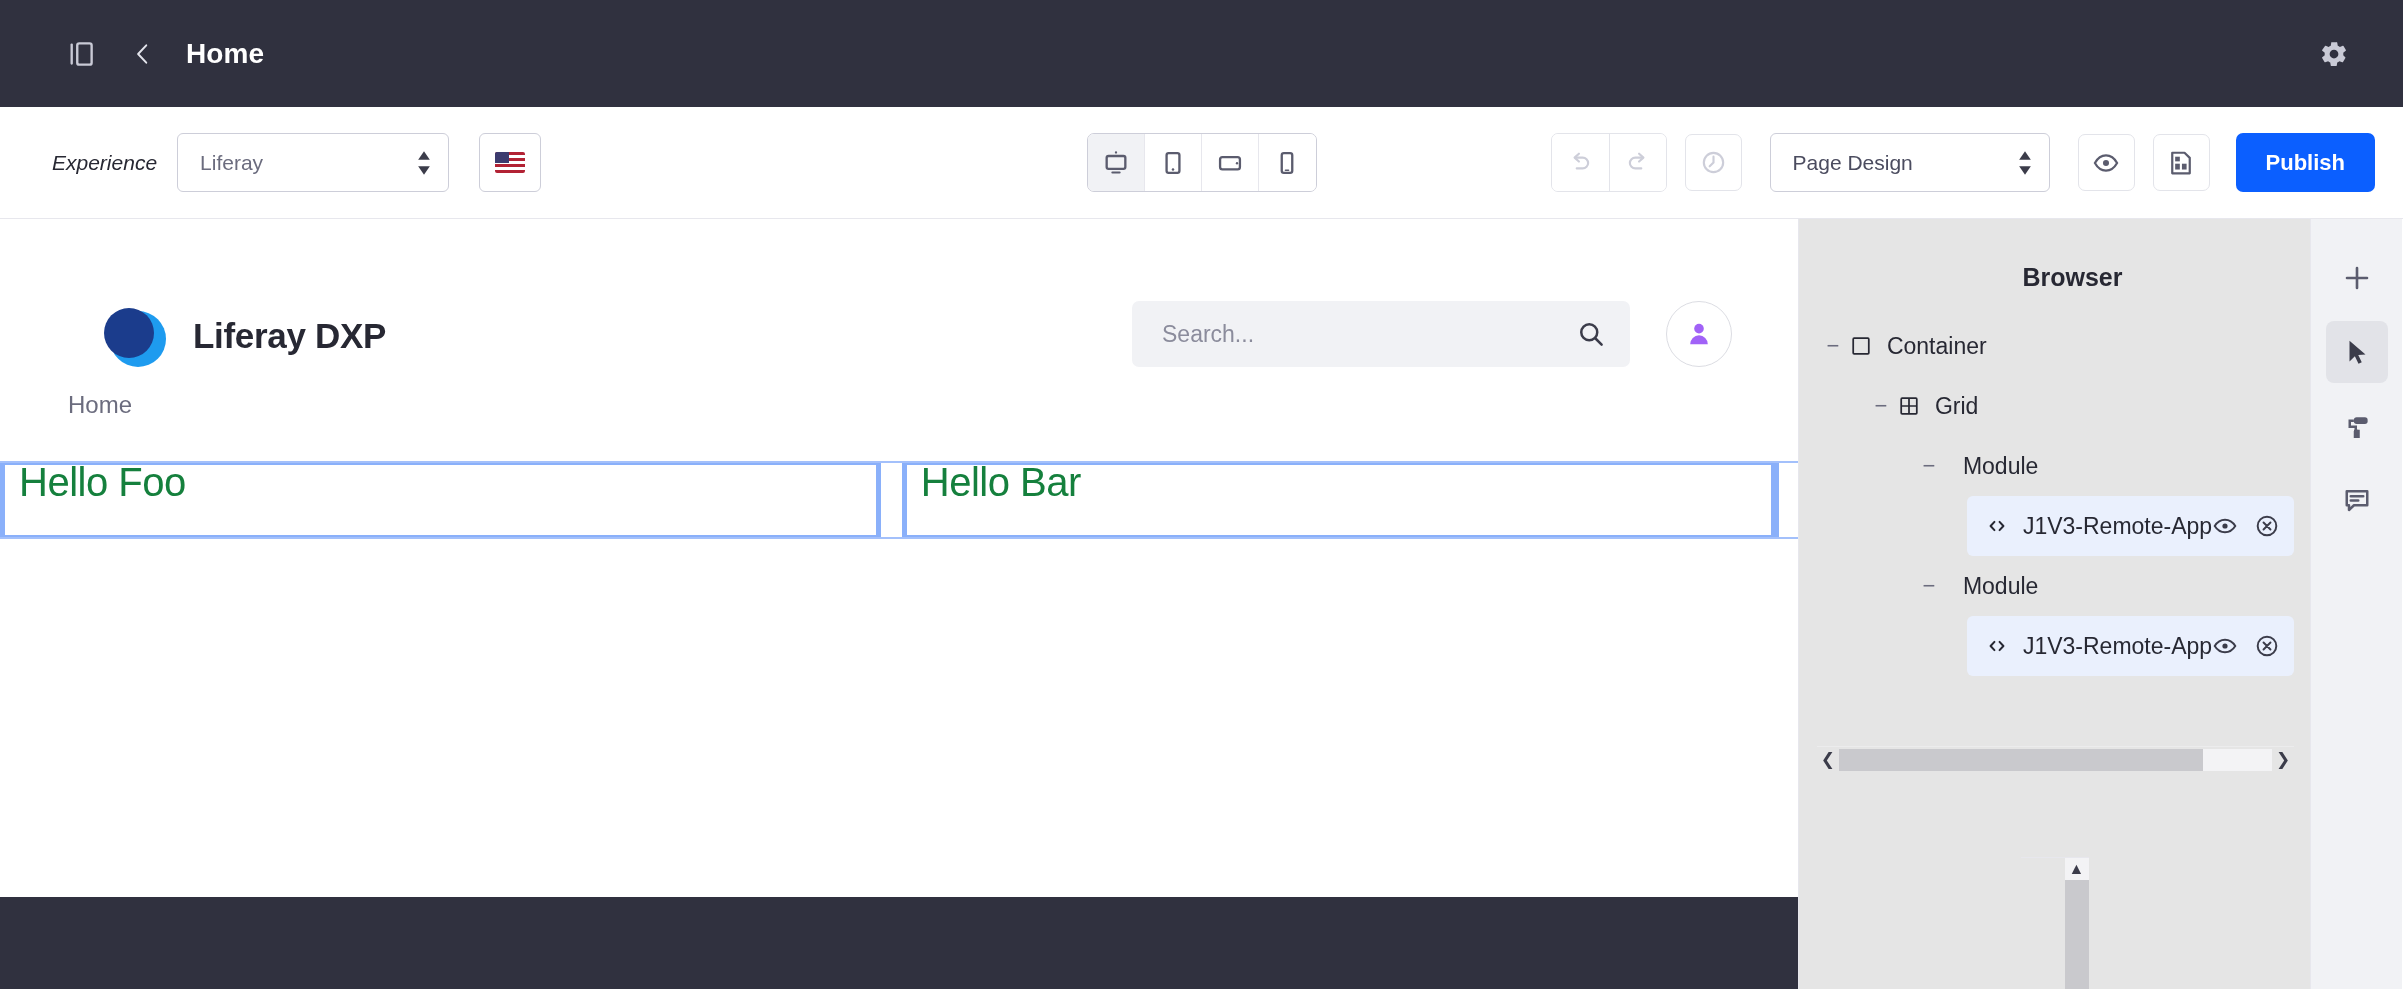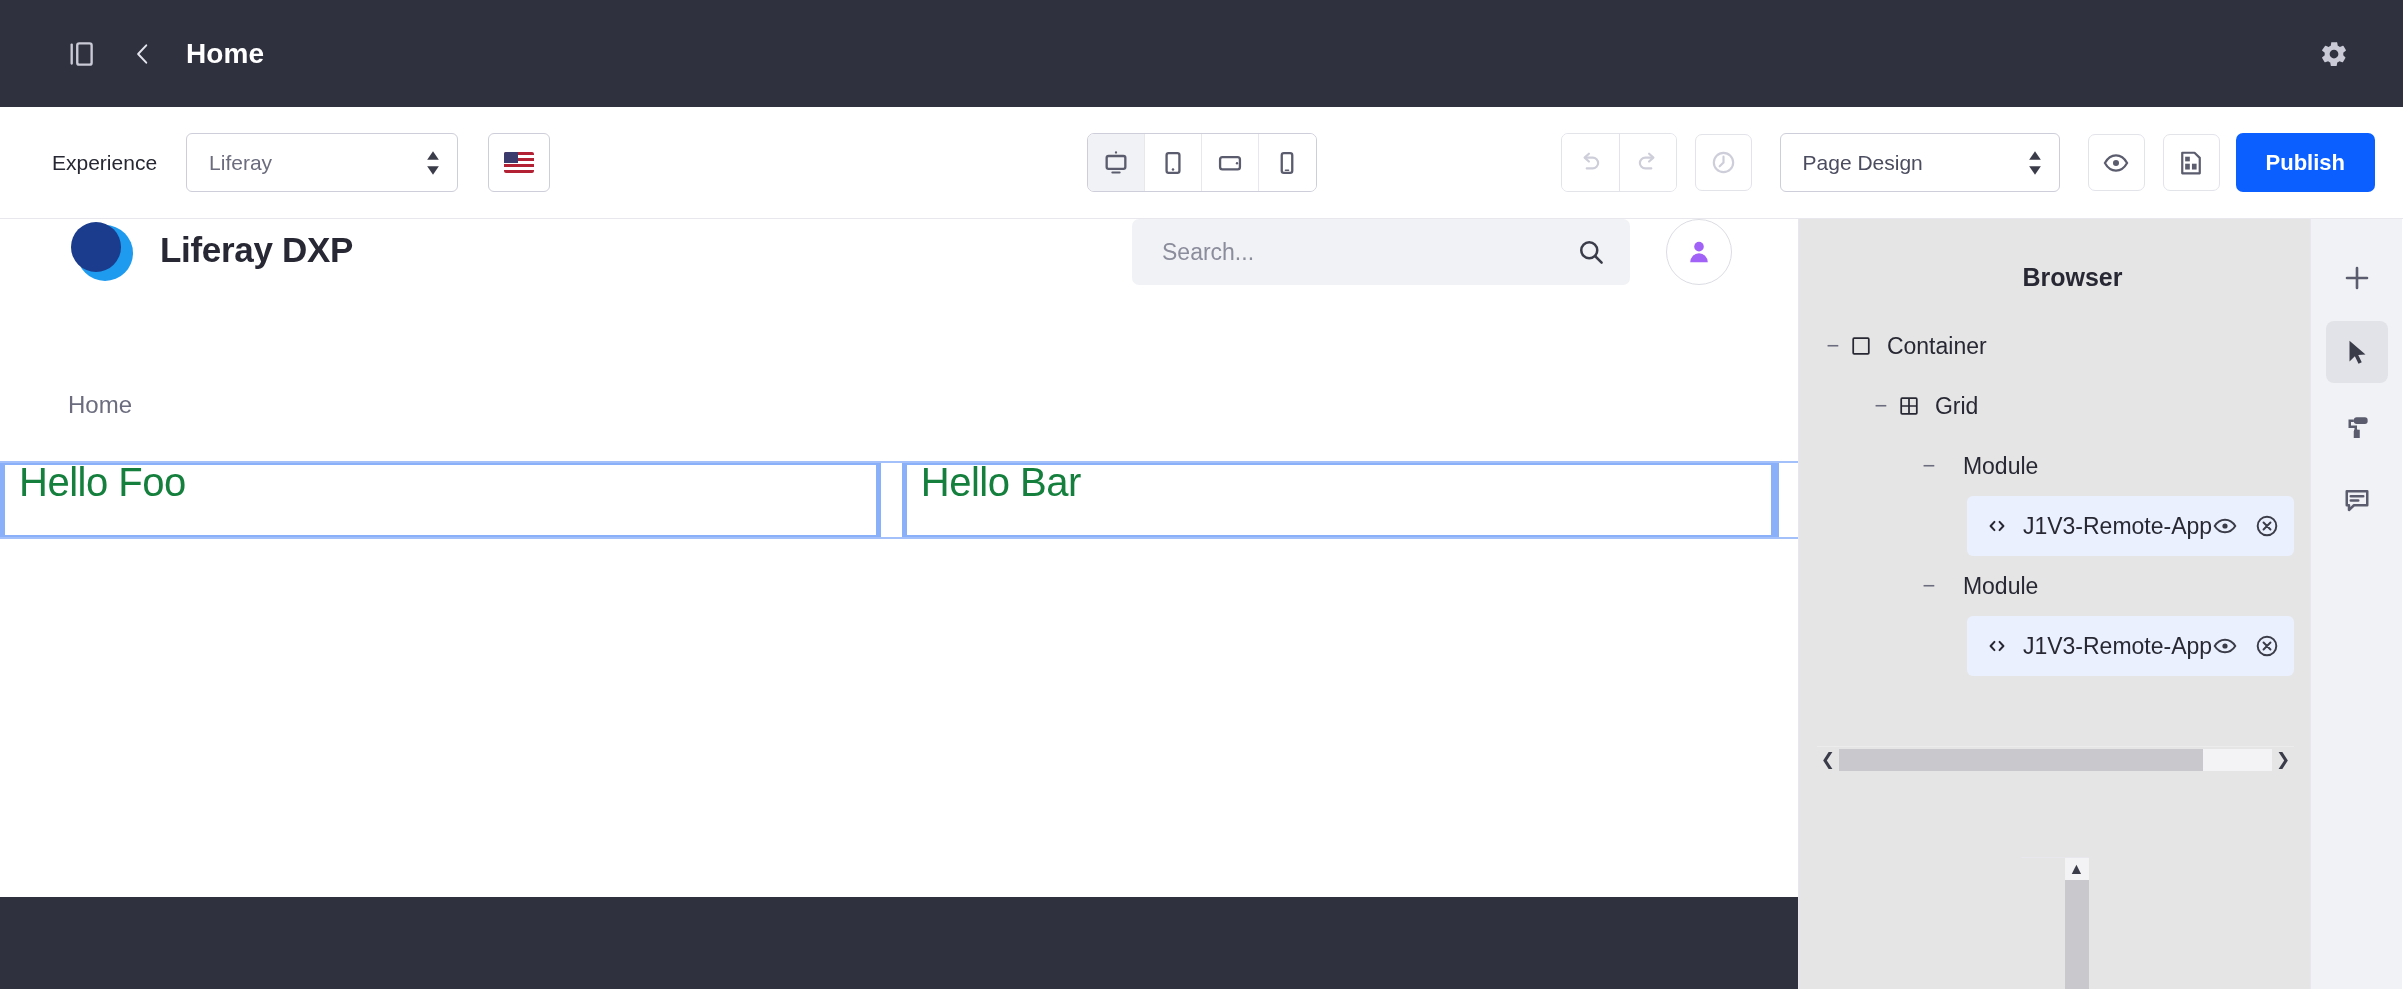--- a/index.html
+++ b/index.html
@@ -25,21 +25,21 @@
   }
   .spacer { flex: 1; }
 
   
   .toolbar {
     height: 112px; background: #ffffff; display: flex; align-items: center;
     padding: 0 28px 0 52px; border-bottom: 1px solid #e7e7ed;
     position: relative;
   }
   .exp-label {
-    font-size: 21px; color: #272833; margin-right: 29px; white-space: nowrap;
+    font-size: 21px; color: #272833; margin-right: 20px; white-space: nowrap; font-style: italic;
   }
   .select-box {
     height: 59px; border: 1px solid #cdced9; border-radius: 6px;
     background: #fff; display: flex; align-items: center;
     padding: 0 16px 0 22px; cursor: pointer; position: relative;
   }
   .select-box .sel-text { font-size: 21px; color: #6b6c7e; white-space: nowrap; }
   .select-box.design .sel-text { color: #4b4c5f; }
   .sel-caret { margin-left: auto; padding-left: 28px; display: flex; }
   .flag-btn {
@@ -79,32 +79,32 @@
   .single-btn {
     width: 57px; height: 57px; border: 1px solid #e3e4ea; border-radius: 7px;
     display: flex; align-items: center; justify-content: center;
     background: #fff; cursor: pointer;
   }
   .ml18 { margin-left: 18px; }
   .ml28 { margin-left: 28px; }
   .publish-btn {
     background: #0b5fff; color: #ffffff; font-size: 22px; font-weight: bold;
     border: none; border-radius: 7px; height: 59px; padding: 0 30px;
-    margin-left: 16px; cursor: pointer;
+    margin-left: 26px; cursor: pointer;
     font-family: "Liberation Sans", sans-serif;
   }
 
   
   .main { display: flex; height: 770px; }
 
   
   .canvas { width: 1799px; background: #ffffff; position: relative;
     border-right: 1px solid #e7e7ed; overflow: hidden; }
   .site-header {
-    height: 148px; display: flex; align-items: flex-start; padding: 0 66px 0 71px; gap: 40px;
+    height: 148px; display: flex; align-items: flex-end; padding: 0 66px 0 104px; gap: 40px;
   }
   .logo-wrap { display: flex; align-items: center; }
   .logo-mark { width: 62px; height: 62px; position: relative; }
   .logo-mark .c-light {
     position: absolute; width: 56px; height: 56px; border-radius: 50%;
     background: #1e9bef; left: 6px; top: 6px;
   }
   .logo-mark .c-dark {
     position: absolute; width: 50px; height: 50px; border-radius: 50%;
     background: #1b3c8c; left: 0px; top: 3px;

